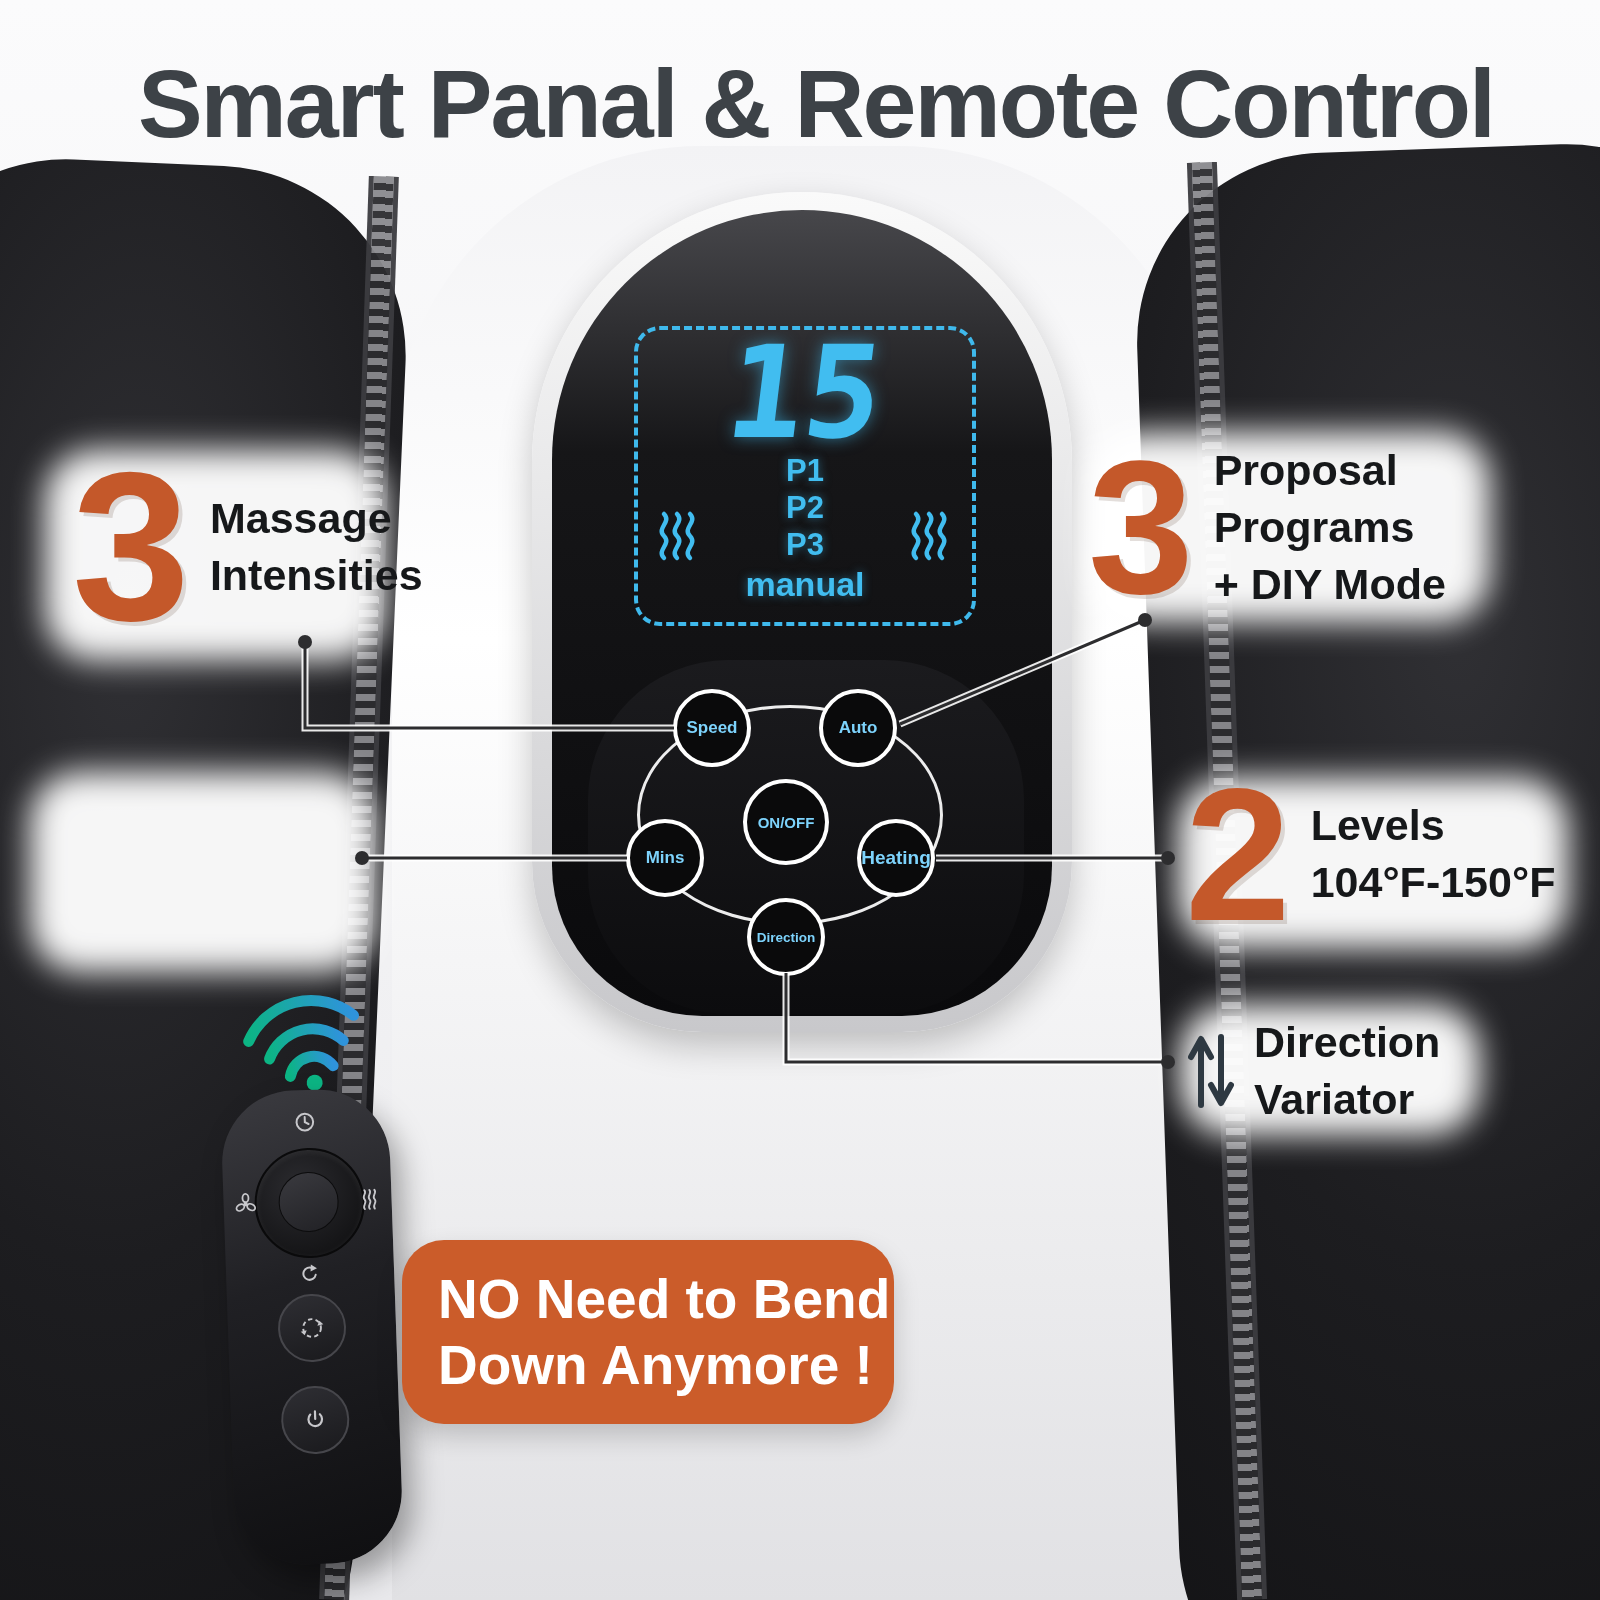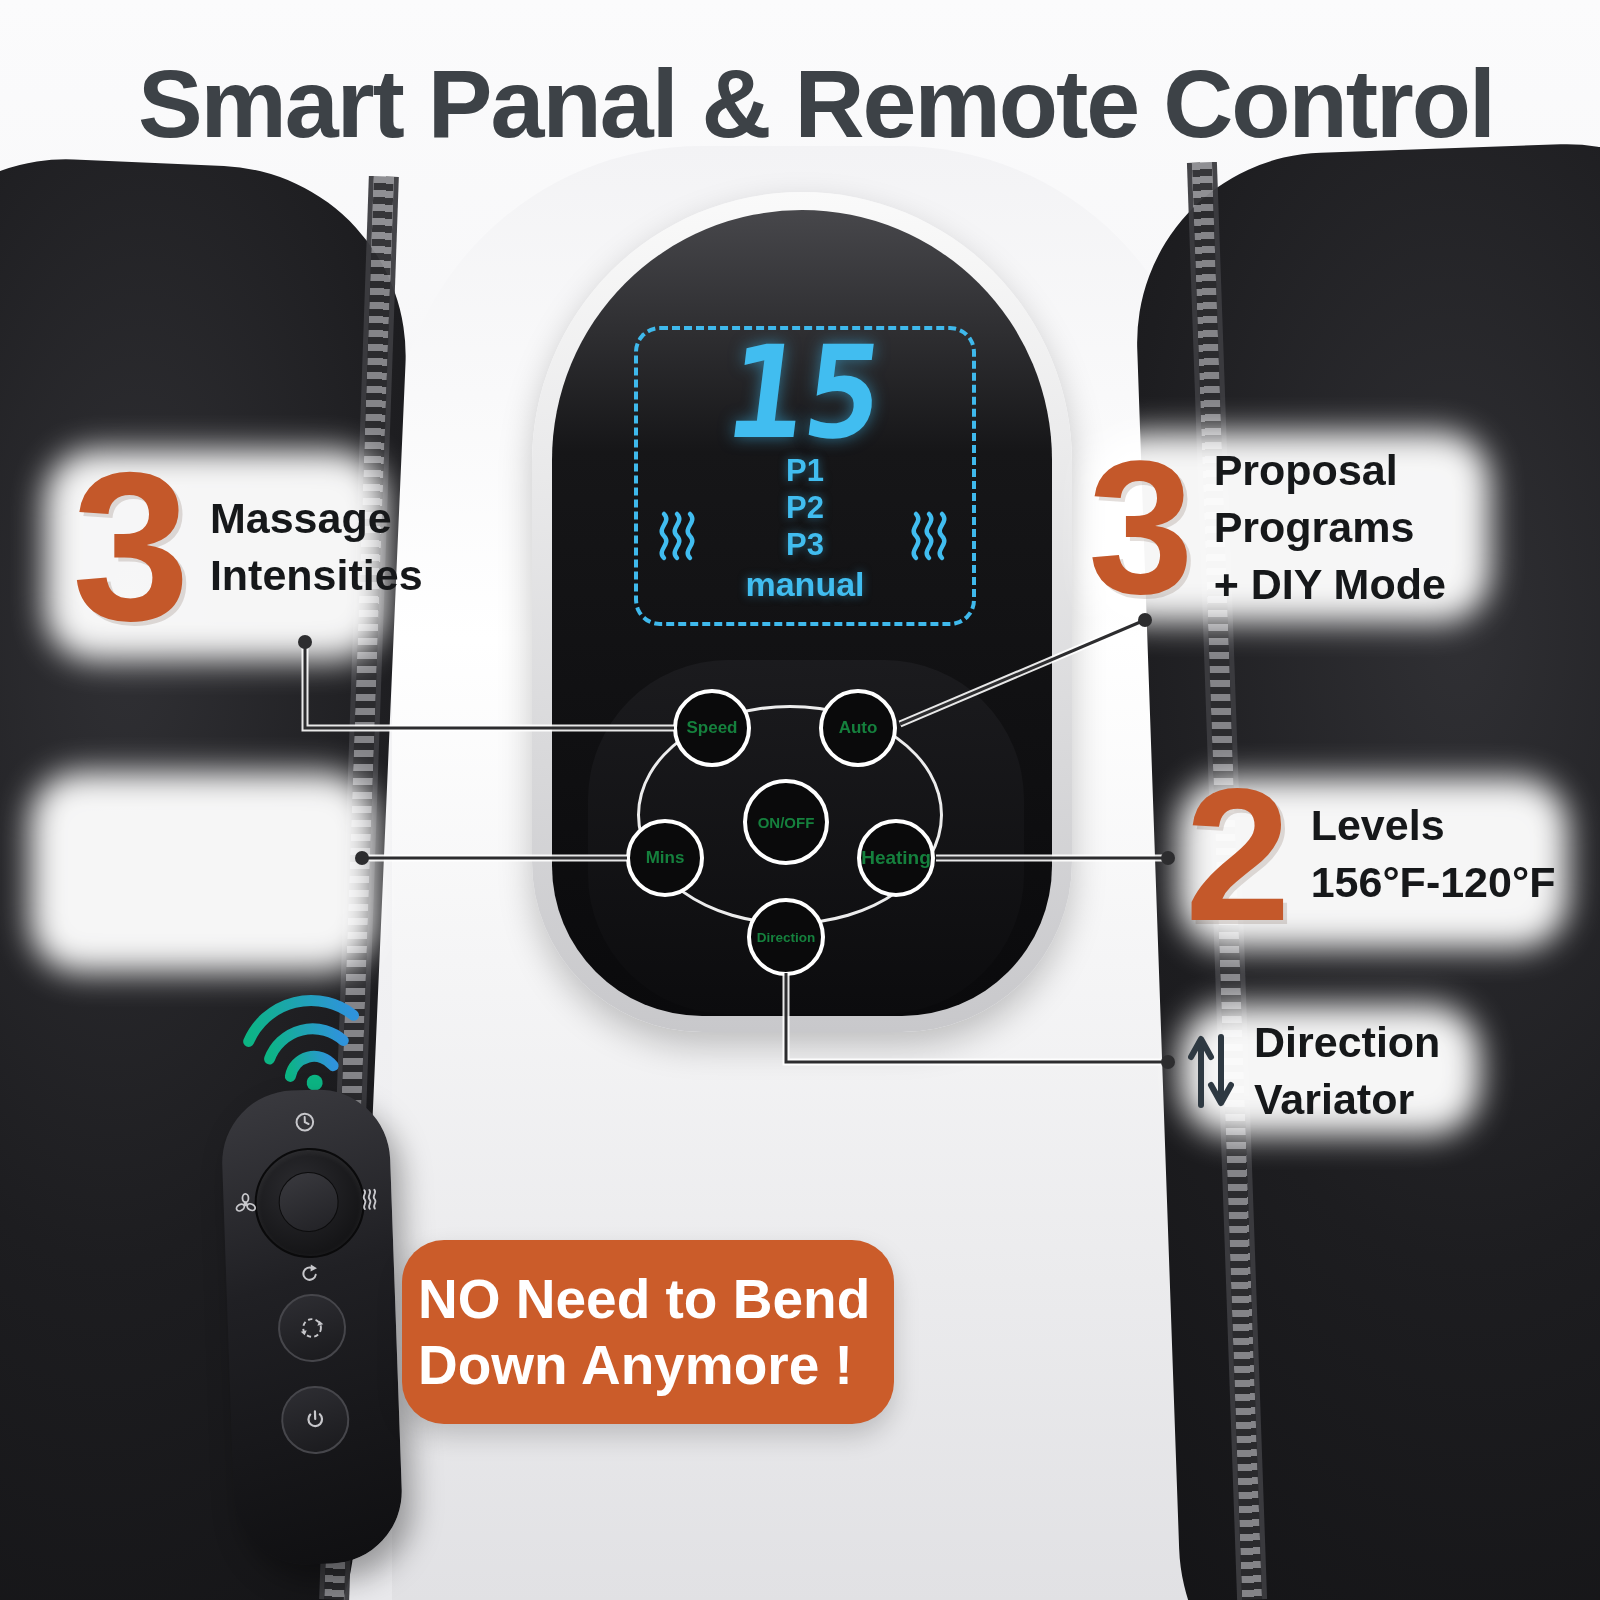--- a/index.html
+++ b/index.html
@@ -37,21 +37,21 @@
   .lcd-manual{font-size:34px;font-weight:bold;line-height:1.25;text-shadow:0 0 10px rgba(63,185,236,.5)}
   .steam{position:absolute}
   .steam-left{left:16px;top:176px}
   .steam-right{right:20px;top:176px}
 
   .btn-panel{position:absolute;left:588px;top:660px;width:436px;height:354px;z-index:3;
     background:linear-gradient(180deg,#1b1b1e,#0c0c0e);border-radius:140px}
   .btn-ring{position:absolute;left:49px;top:45px;width:300px;height:214px;
     border:3px solid rgba(255,255,255,.92);border-radius:50%}
   .pbtn{position:absolute;width:70px;height:70px;border-radius:50%;background:#0a0a0b;
-    border:4px solid #fff;color:#15803d;display:flex;align-items:center;justify-content:center;
+    border:4px solid #fff;color:#7dd3fc;display:flex;align-items:center;justify-content:center;
     font-weight:bold;font-size:17px;text-align:right}
   .pbtn-speed{left:85px;top:29px}
   .pbtn-auto{left:231px;top:29px}
   .pbtn-time{left:38px;top:159px}
   .pbtn-onoff{left:155px;top:119px;width:78px;height:78px;font-size:15px}
   .pbtn-heating{left:269px;top:159px;font-size:19px}
   .pbtn-direction{left:159px;top:238px;font-size:13.5px}
 
   .connectors{position:absolute;left:0;top:0;z-index:5;pointer-events:none}
   .scrim{position:absolute;background:rgba(255,255,255,.96);filter:blur(16px);border-radius:50px;z-index:4}
@@ -67,21 +67,21 @@
   .num-lg{font-size:190px}
   .co-text{color:#16181a;font-weight:700;font-size:43px;line-height:1.32}
   .co-massage{left:72px;top:462px}
   .co-timer{left:40px;top:782px}
   .co-programs{left:1088px;top:442px}
   .co-levels{left:1185px;top:778px}
   .co-direction{left:1188px;top:1014px}
 
   .banner{position:absolute;left:402px;top:1240px;width:492px;height:184px;z-index:7;
     background:#cb5c2a;border-radius:42px;color:#fff;font-weight:800;font-size:55px;line-height:1.2;
-    display:flex;flex-direction:column;justify-content:center;padding-left:16px;box-sizing:border-box;
+    display:flex;flex-direction:column;justify-content:center;padding-left:36px;box-sizing:border-box;
     box-shadow:0 12px 26px rgba(0,0,0,.18)}
 
   .remote{position:absolute;left:228px;top:1090px;width:168px;height:474px;z-index:6;
     border-radius:72px;transform:rotate(-2deg);
     background:linear-gradient(165deg,#3b3b40 0%,#202024 40%,#0f0f11 100%);
     box-shadow:10px 16px 30px rgba(0,0,0,.35)}
   .pad{position:absolute;left:31px;top:58px;width:106px;height:106px;border-radius:50%;
     background:radial-gradient(circle at 40% 35%,#2b2b2f,#151517 72%);border:2px solid #0a0a0b;
     box-shadow:inset 0 2px 6px rgba(255,255,255,.08)}
   .pad-center{position:absolute;left:22px;top:22px;width:58px;height:58px;border-radius:50%;
@@ -187,21 +187,21 @@
       <div>Proposal</div>
       <div>Programs</div>
       <div>+ DIY Mode</div>
     </div>
   </div>
 
   <div class="callout co-levels">
     <div class="co-number num-lg">2</div>
     <div class="co-text">
       <div>Levels</div>
-      <div>156°F-120°F</div>
+      <div>104°F-150°F</div>
     </div>
   </div>
 
   <div class="callout co-direction">
     <svg width="46" height="84" viewBox="0 0 46 84" fill="none" stroke="#2e3942" stroke-width="6" stroke-linecap="round" stroke-linejoin="round">
       <path d="M13 76 L13 16"></path>
         <path d="M3 28 L13 10 L23 28"></path>
       <path d="M33 8 L33 68"></path>
         <path d="M23 56 L33 74 L43 56"></path>
     </svg>

